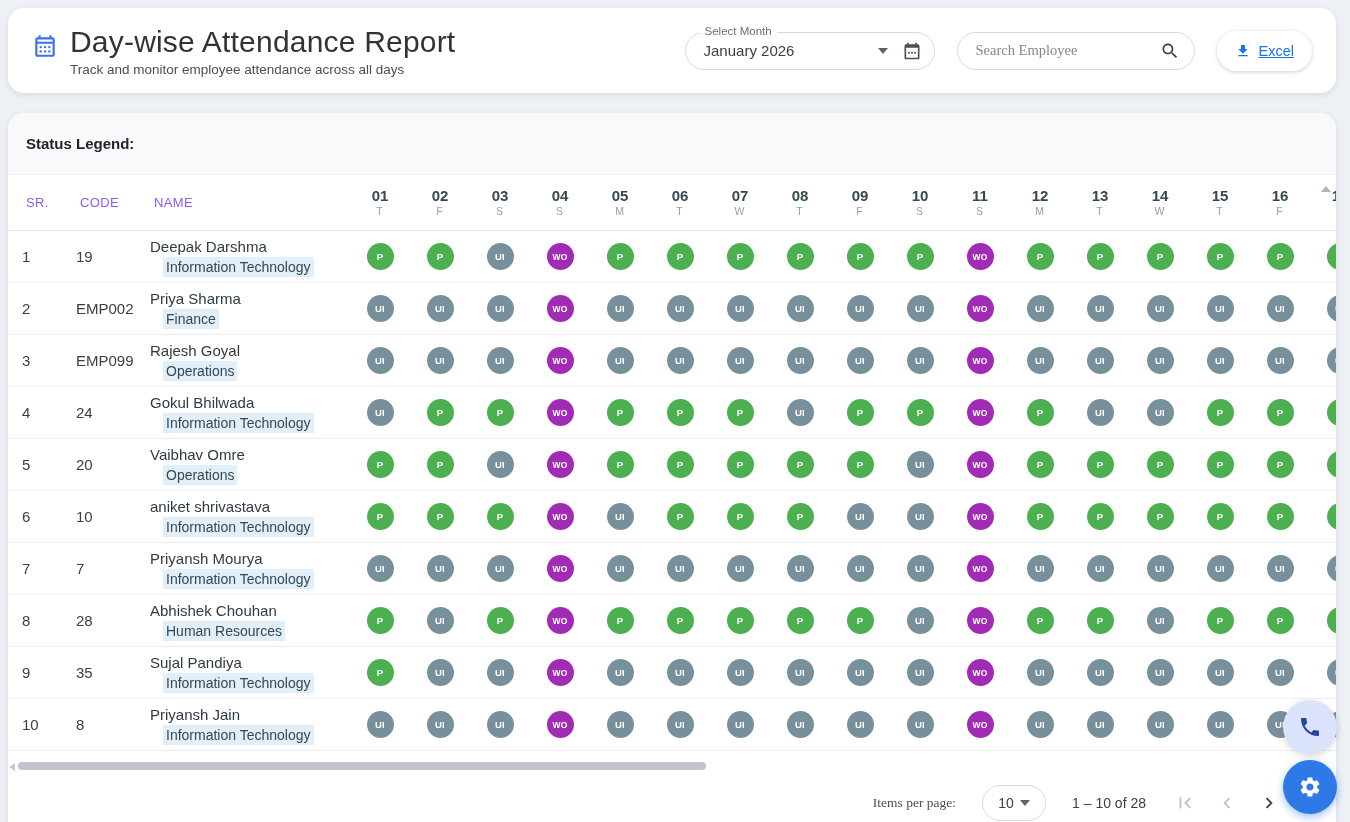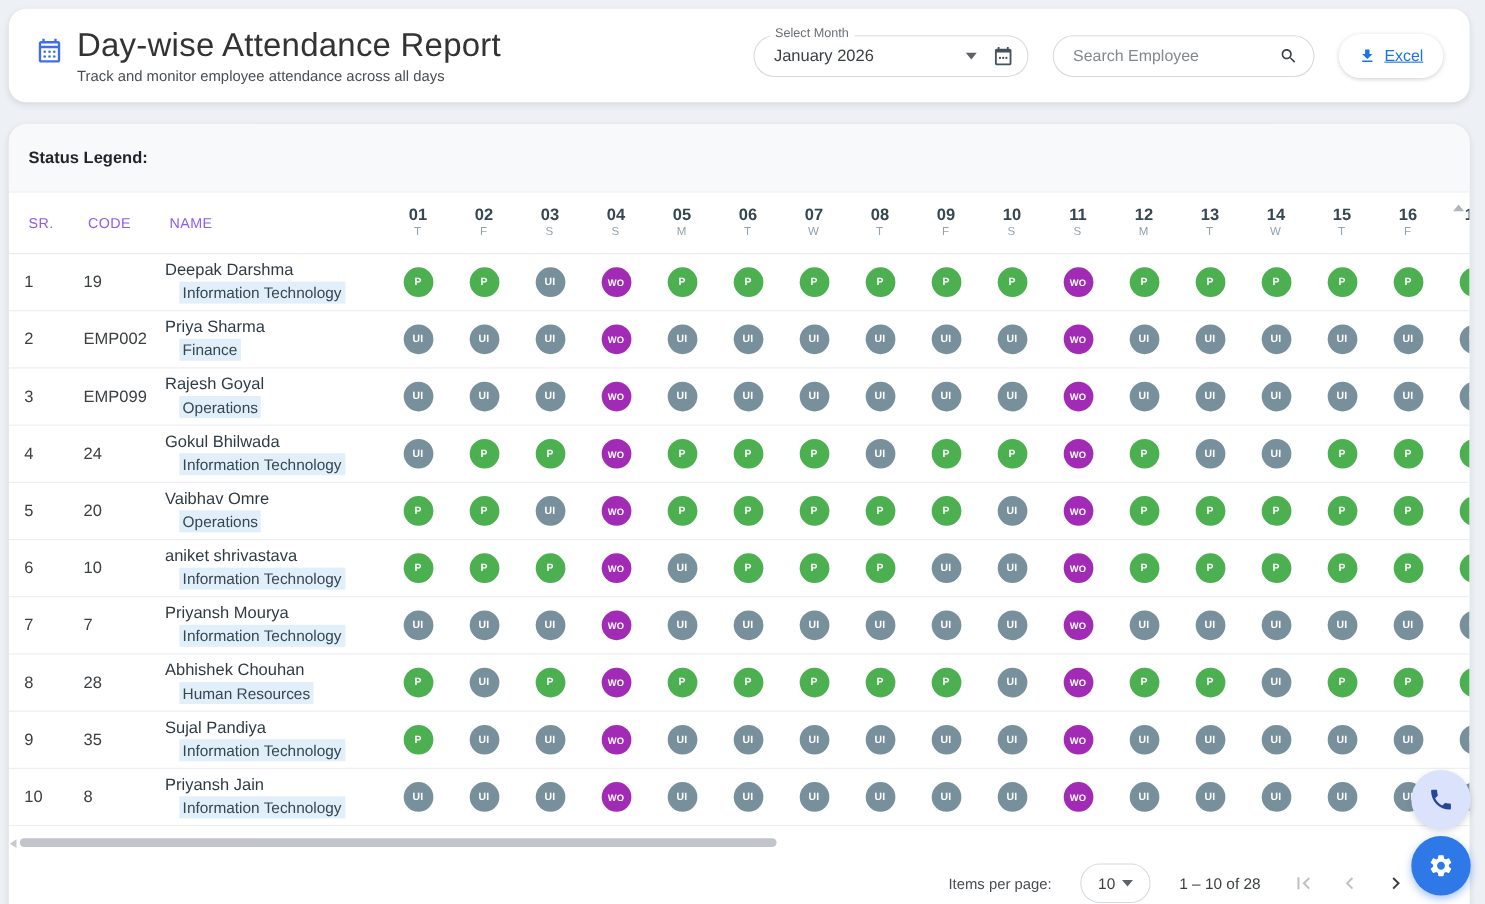--- a/index.html
+++ b/index.html
@@ -34,21 +34,21 @@
   }
   .month-select .value { font-size:15px; color:#3c4043; flex:1; }
   .caret { width:0; height:0; border-left:5px solid transparent; border-right:5px solid transparent; border-top:6px solid #5f6368; margin:0 14px 0 4px; }
   .cal-icon-small { width:20px; height:20px; }
   .search-box {
     width:238px; height:38px; border:1px solid #d7dade; border-radius:20px;
     display:flex; align-items:center; padding:0 14px 0 18px; background:#fff;
   }
   .search-box input {
     border:none; outline:none; flex:1; font-size:14.5px;
-    font-family:Liberation Sans, sans-serif; color:#b91c1c; background:transparent;
+    font-family:Liberation Serif, serif; color:#b91c1c; background:transparent;
   }
   .search-box input::placeholder { color:#83888d; }
   .search-icon { width:20px; height:20px; }
   .excel-btn {
     height:40px; padding:0 18px; border:none; border-radius:20px; background:#fff;
     box-shadow:0 1px 4px rgba(60,64,67,.25);
     display:flex; align-items:center; gap:8px; cursor:pointer;
     font-family:"Liberation Sans",sans-serif; font-size:14.5px; color:#1a73e8;text-decoration:underline;
   }
   .dl-icon { width:16px; height:16px; }
@@ -93,21 +93,21 @@
   }
   
   .hscroll-thumb { position:absolute; left:10px; top:649px; width:688px; height:8px; background:#c1c4cb; border-radius:4px; cursor:pointer; }
   .hscroll-arrow-left { position:absolute; left:1px; top:650px; width:0; height:0; border-top:4px solid transparent; border-bottom:4px solid transparent; border-right:6px solid #c6c9cf; }
   .vscroll-arrow-up { position:absolute; right:5px; top:73px; width:0; height:0; border-left:5px solid transparent; border-right:5px solid transparent; border-bottom:6px solid #aeb4bb; }
   
   .table-footer {
     position:absolute; left:0; right:0; top:662px; height:56px; background:#fff;
     display:flex; align-items:center; justify-content:flex-end; gap:26px; padding-right:54px;
   }
-  .ipp-label { font-size:13.5px; color:#494d52; }
+  .ipp-label { font-size:13.5px; color:#494d52;font-family:Liberation Serif, serif; }
   .ipp-select {
     width:64px; height:36px; border:1px solid #d7dade; border-radius:18px;
     display:flex; align-items:center; justify-content:center; gap:6px; cursor:pointer;
   }
   .ipp-select .val { font-size:14px; color:#3c4043; }
   .ipp-select .caret { margin:0; border-top-color:#5f6368; }
   .range-text { font-size:14px; color:#3c4043; }
   .pager { display:flex; align-items:center; gap:16px; }
   .pg-btn { width:26px; height:26px; display:flex; align-items:center; justify-content:center; cursor:pointer; background:none; border:none; }
   .pg-btn svg { width:22px; height:22px; }

